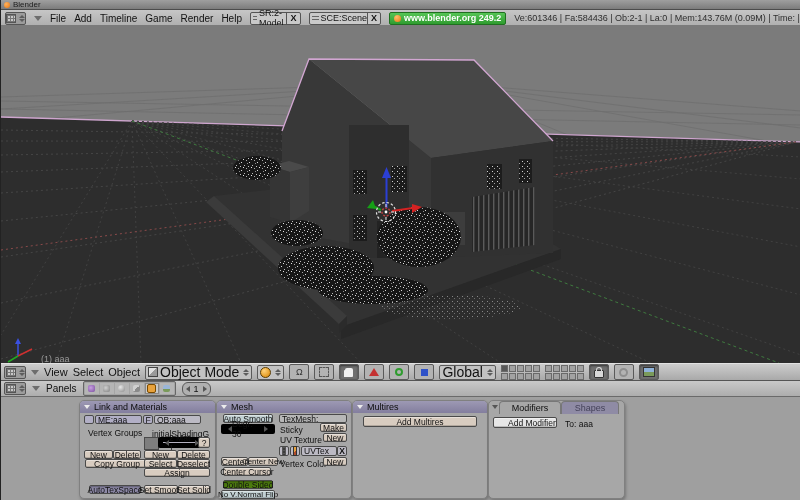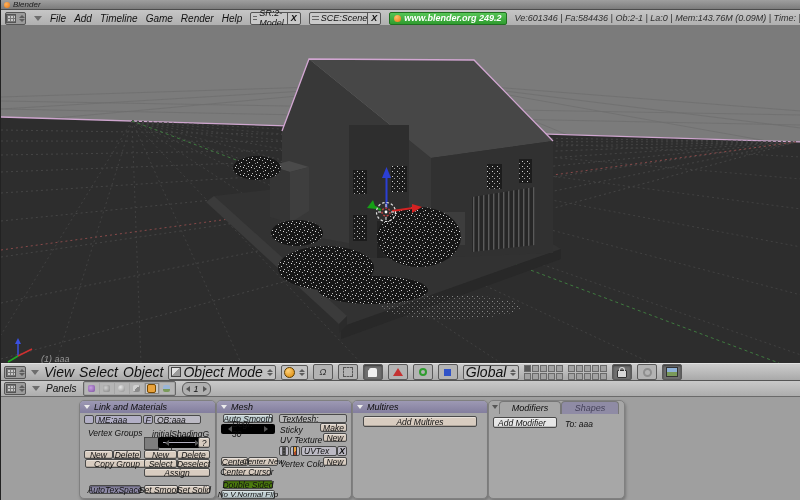--- a/index.html
+++ b/index.html
@@ -1,17 +1,17 @@
 <!DOCTYPE html>
 <html><head>
 <meta charset="utf-8">
 <style>
   html,body{margin:0;padding:0;background:#555;}
   #app{position:relative;width:800px;height:500px;overflow:hidden;background:#b6b6b6;
-       font-family:"Liberation Sans",sans-serif;-webkit-font-smoothing:none;border-left:1px solid #222;box-sizing:border-box;font-style:italic;}
+       font-family:"Liberation Sans",sans-serif;-webkit-font-smoothing:none;border-left:1px solid #222;box-sizing:border-box;}
   .abs{position:absolute;}
   
   #titlebar{left:0;top:0;width:800px;height:10px;background:linear-gradient(#9f9f9f,#7c7c7c);
             display:flex;align-items:center;gap:3px;padding-left:3px;box-sizing:border-box;border-bottom:1px solid #4c4c4c;}
   #titlebar .appicon{width:6px;height:6px;border-radius:50%;background:radial-gradient(circle at 35% 35%,#ffb25e,#e87612);}
   #titlebar span{font-size:8px;color:#1c1c1c;}
   #menubar{left:0;top:10px;width:800px;height:15px;background:linear-gradient(#c6c6c6,#aeaeae);
            border-bottom:1px solid #5a5a5a;display:flex;align-items:center;gap:8px;padding:8px 4px;box-sizing:border-box;}
   .menu-label{font-size:10px;color:#111;cursor:default;}
   .tri{width:0;height:0;border-left:4px solid transparent;border-right:4px solid transparent;border-top:5px solid #6d6d6d;}
@@ -29,21 +29,21 @@
   #verbadge{height:11px;background:linear-gradient(#56c556,#2f9c2f);border:1px solid #1f6f1f;border-radius:2px;
             display:flex;align-items:center;gap:3px;padding:0 4px;}
   #verbadge .blogo{width:7px;height:7px;border-radius:50%;background:radial-gradient(circle at 35% 30%,#ffc06a,#e87612);}
   #verbadge span{font-size:9px;color:#fff;font-weight:bold;white-space:nowrap;}
   #stats{font-size:9px;color:#2e2e2e;white-space:nowrap;}
   
   #viewport{left:0;top:25px;width:800px;height:338px;background:#7b7b7b;}
   
   #vph{left:0;top:363px;width:800px;height:18px;background:linear-gradient(#cdcdcd,#a9a9a9);
        border-top:1px solid #e2e2e2;border-bottom:1px solid #555;display:flex;align-items:center;gap:5px;padding:0 3px;box-sizing:border-box;}
-  .hmenu{font-size:14px;color:#111;text-align:center;}
+  .hmenu{font-size:11px;color:#111;text-align:center;}
   .dropdown{height:13px;background:#c2c2c2;border:1px solid #5a5a5a;border-radius:2px;display:flex;align-items:center;
             font-size:14px;color:#111;padding:0 2px;gap:2px;}
   .iconbtn{width:18px;height:14px;background:#b3b3b3;border:1px solid #5a5a5a;border-radius:2px;
            display:flex;align-items:center;justify-content:center;}
   .iconbtn.dark{background:#6f6f6f;box-shadow:inset 0 1px 2px rgba(0,0,0,.5);}
   .cube{width:8px;height:8px;background:linear-gradient(135deg,#e0e0e0 50%,#9a9a9a 50%);border:1px solid #444;}
   .sphere{width:9px;height:9px;border-radius:50%;background:radial-gradient(circle at 35% 30%,#ffd27a,#d98400);border:1px solid #5c3c00;}
   .omega{font-size:9px;color:#333;line-height:1;}
   .dotbox{width:8px;height:8px;border:1px dashed #555;}
   .handg{width:8px;height:9px;background:#f0f0f0;border-radius:2px 2px 1px 1px;box-shadow:-2px 1px 0 -1px #f0f0f0;}
@@ -75,21 +75,21 @@
   .phead{position:absolute;left:0;top:0;right:0;height:12px;border-radius:4px 4px 0 0;
          background:linear-gradient(#9d99b4,#837e9e);display:flex;align-items:center;gap:4px;padding-left:4px;
          font-size:9px;color:#0d0d0d;}
   .ptri{width:0;height:0;border-left:3px solid transparent;border-right:3px solid transparent;border-top:4px solid #ececec;}
   .btn,.fld,.lab{position:absolute;box-sizing:border-box;font-size:8.5px;color:#101010;}
   .btn{background:#d8ccc0;border:1px solid #4a4a4a;border-radius:2px;display:flex;align-items:center;justify-content:center;
        box-shadow:inset 0 1px 0 rgba(255,255,255,.4),inset 0 -1px 0 rgba(0,0,0,.18);white-space:nowrap;}
   .btn.blue{background:#c2d0d3;}
   .btn.bluedown{background:#4d7c0f;box-shadow:inset 0 1px 2px rgba(0,0,0,.35);}
   .btn.indigo{background:#8e8aa8;box-shadow:inset 0 1px 2px rgba(0,0,0,.35);}
-  .btn.white{background:#e6e6e6;justify-content:flex-start;padding-left:4px;}
+  .btn.white{background:#e6e6e6;justify-content:flex-start;padding-left:14px;}
   .fld{background:#b2afc6;border:1px solid #4a4a4a;border-radius:2px;display:flex;align-items:center;padding:0 2px;white-space:nowrap;}
   .fld.gray{background:#bcbac4;}
   .fld.plain{background:#b7b7b7;}
   .lab{white-space:nowrap;}
   .stepper{position:absolute;box-sizing:border-box;background:#b3b0bf;border:5px solid #000000;border-radius:2px;
            display:flex;align-items:center;justify-content:space-between;padding:0 2px;font-size:8.5px;color:#101010;}
   .stepper.blue{background:#c2d0d3;}
   .swatch{position:absolute;background:#7e7e7e;border:1px solid #4a4a4a;}
   .tab{position:absolute;top:0;height:12px;display:flex;align-items:center;justify-content:center;
        font-size:9px;border:1px solid #777;border-bottom:none;border-radius:4px 4px 0 0;}

